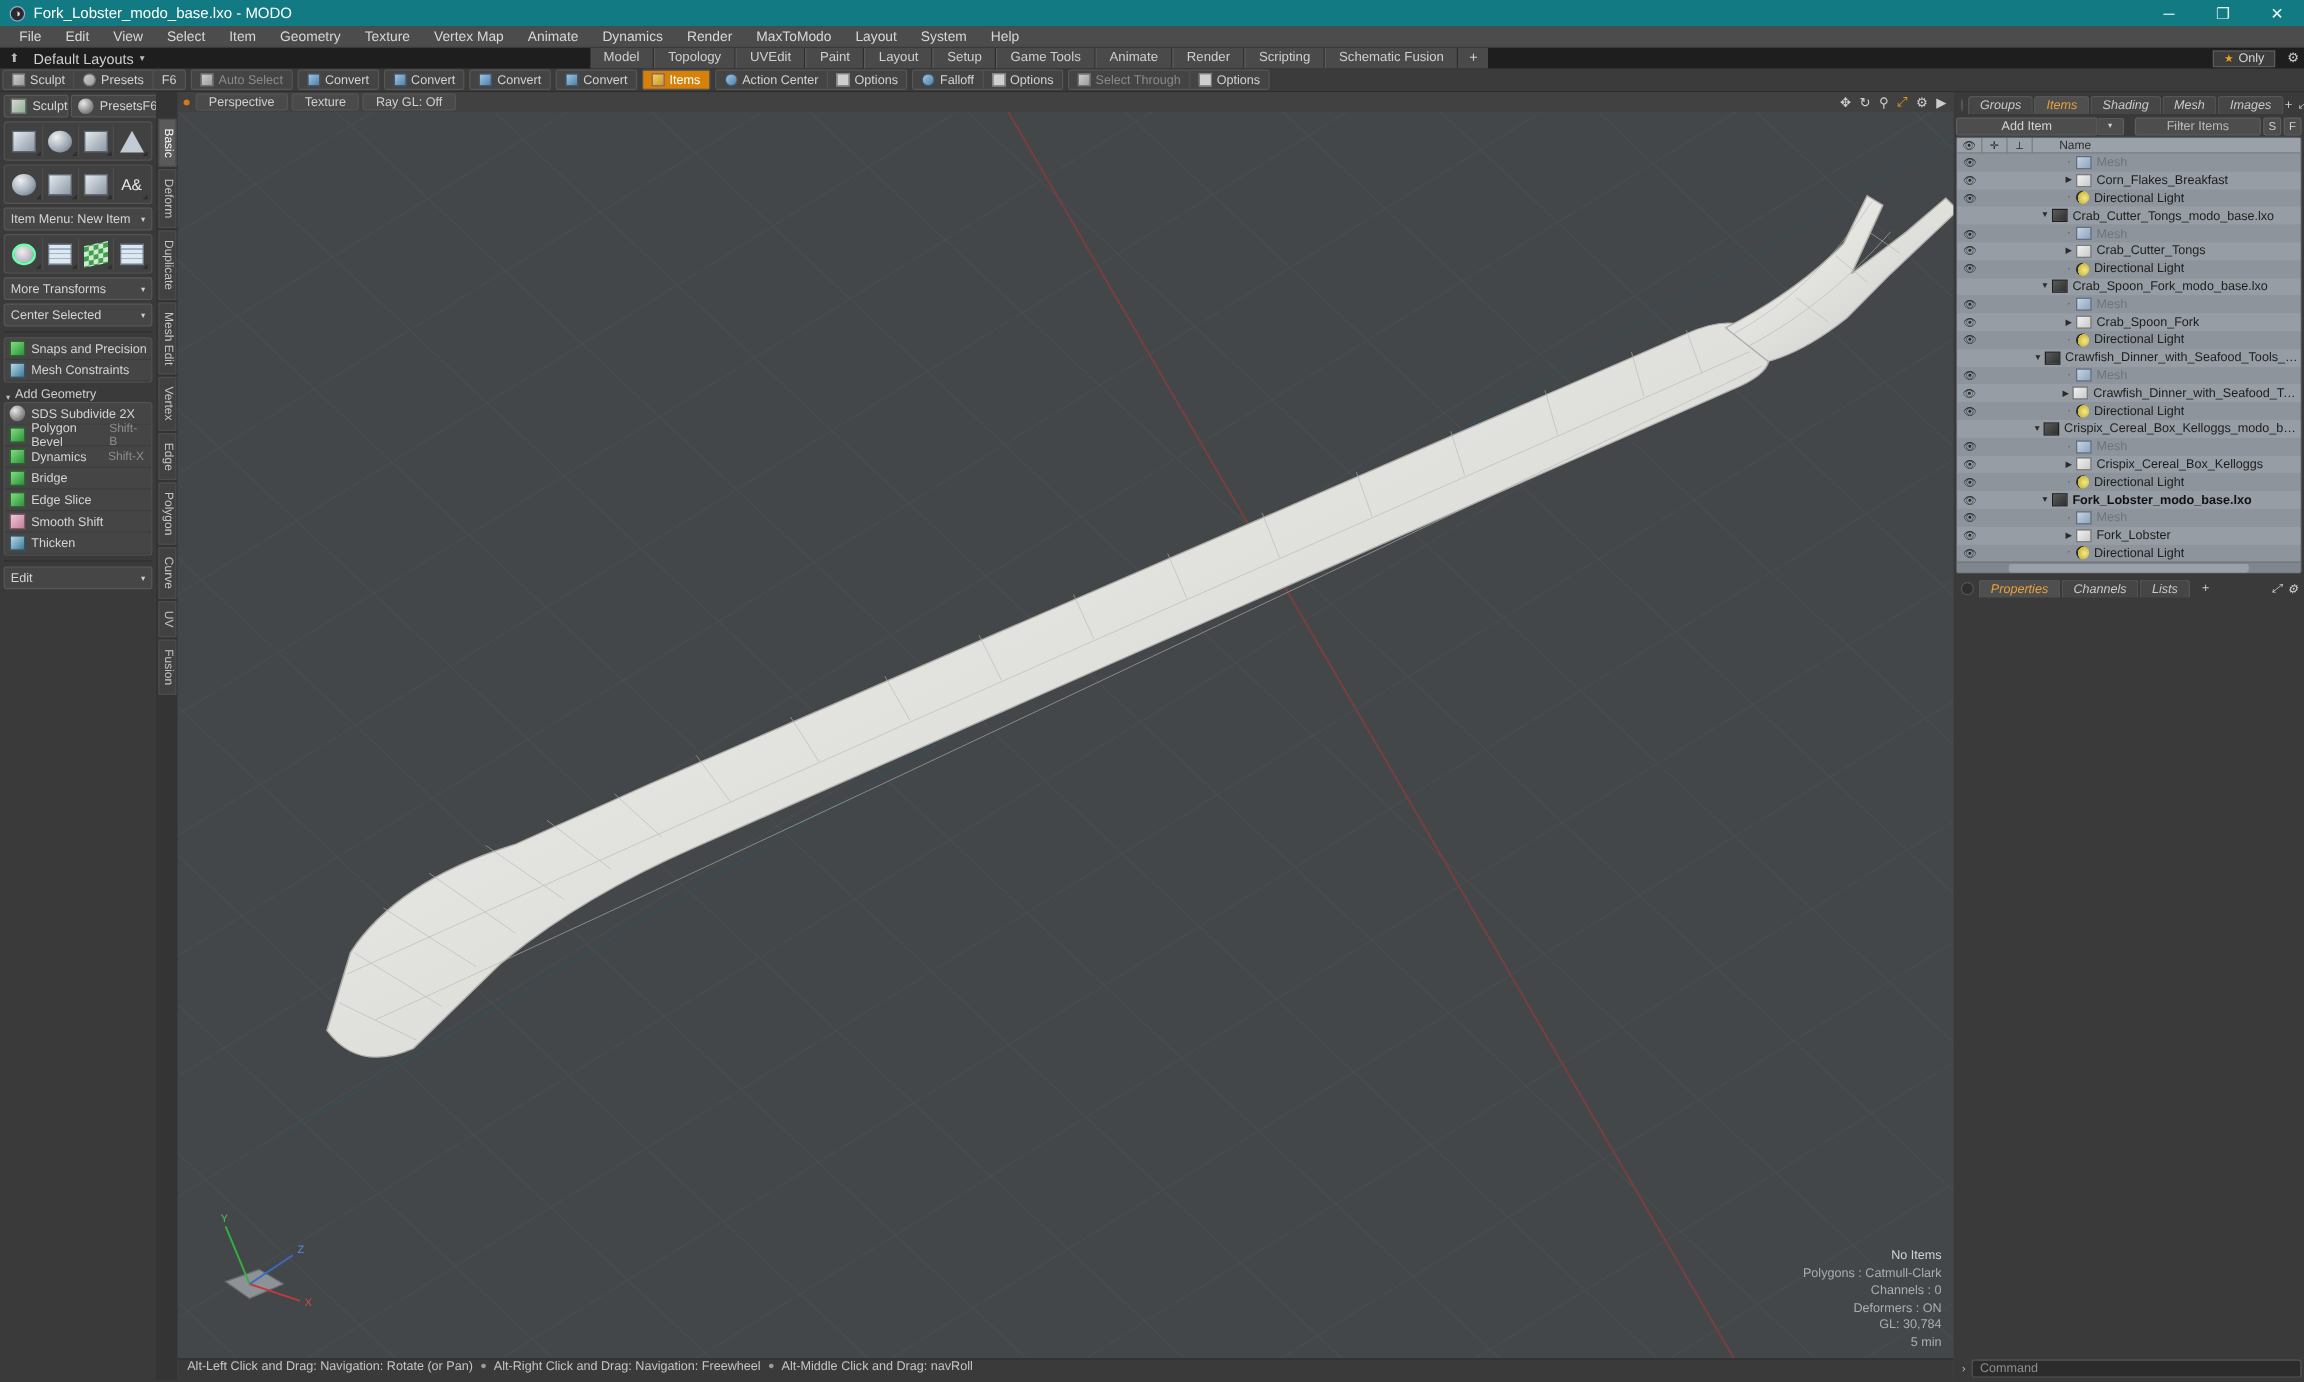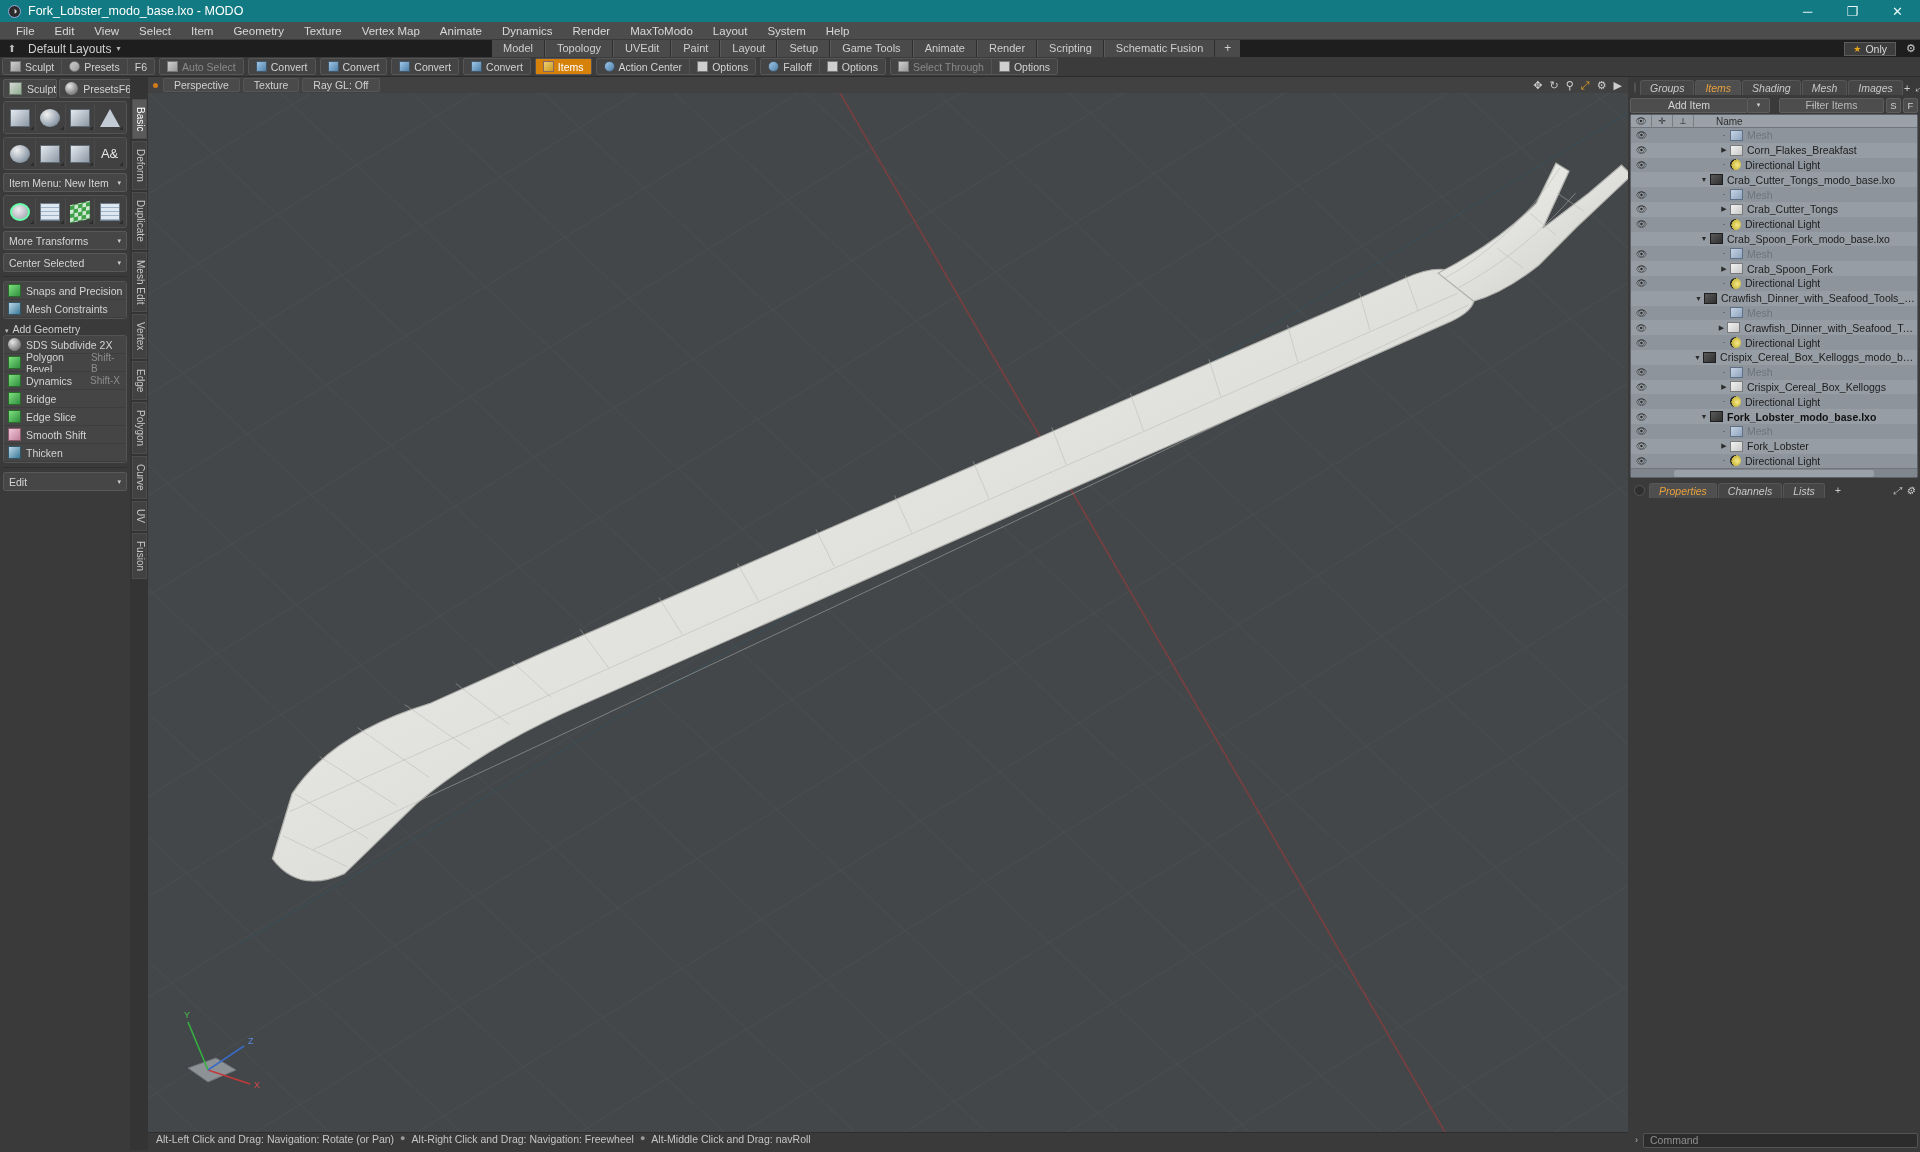--- a/index.html
+++ b/index.html
@@ -539,20 +539,28 @@
       <svg class="axis" viewBox="0 0 110 90">
         <polygon points="18,68 46,58 66,70 38,82" fill="#8d9296" stroke="#6d7276"></polygon>
         <line x1="38" y1="70" x2="18" y2="22" stroke="#35b040" stroke-width="1.6"></line>
         <text x="14" y="18" fill="#49c04f" font-size="9" font-family="Liberation Sans, sans-serif">Y</text>
         <line x1="38" y1="70" x2="80" y2="84" stroke="#c23a3a" stroke-width="1.6"></line>
         <text x="84" y="88" fill="#d24a4a" font-size="9" font-family="Liberation Sans, sans-serif">X</text>
         <line x1="38" y1="70" x2="74" y2="46" stroke="#3a6bc2" stroke-width="1.6"></line>
         <text x="78" y="44" fill="#5a8be0" font-size="9" font-family="Liberation Sans, sans-serif">Z</text>
       </svg>
 
+      <div class="vp-overlay">
+        <div class="hi">No Items</div>
+        <div>Polygons : Catmull-Clark</div>
+        <div>Channels : 0</div>
+        <div>Deformers : ON</div>
+        <div>GL: 30,784</div>
+        <div>5 min</div>
+      </div>
 
       <div class="statusbar">
         <span>Alt-Left Click and Drag: Navigation: Rotate (or Pan)</span>
         <span class="sep">●</span>
         <span>Alt-Right Click and Drag: Navigation: Freewheel</span>
         <span class="sep">●</span>
         <span>Alt-Middle Click and Drag: navRoll</span>
       </div>
     </div>
   </div>

